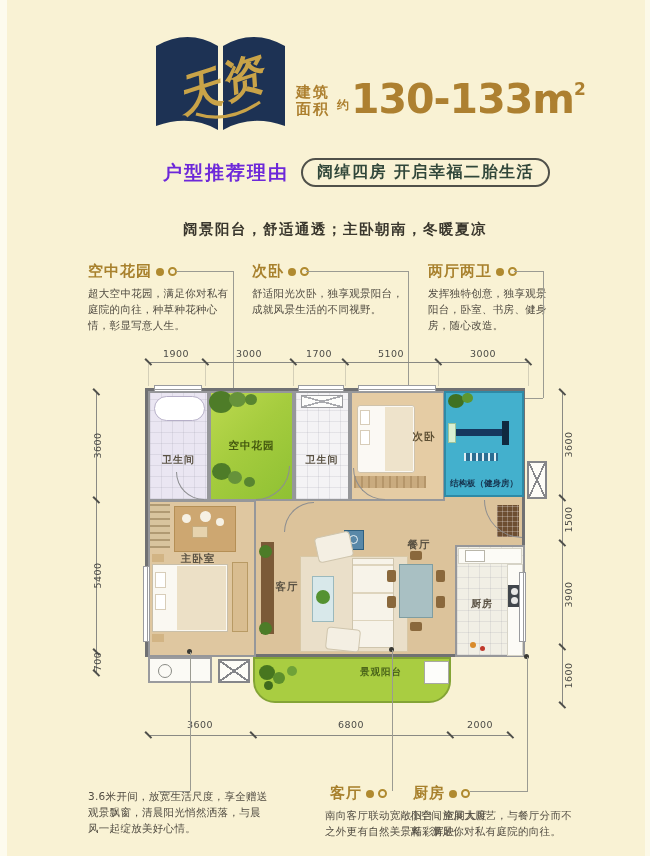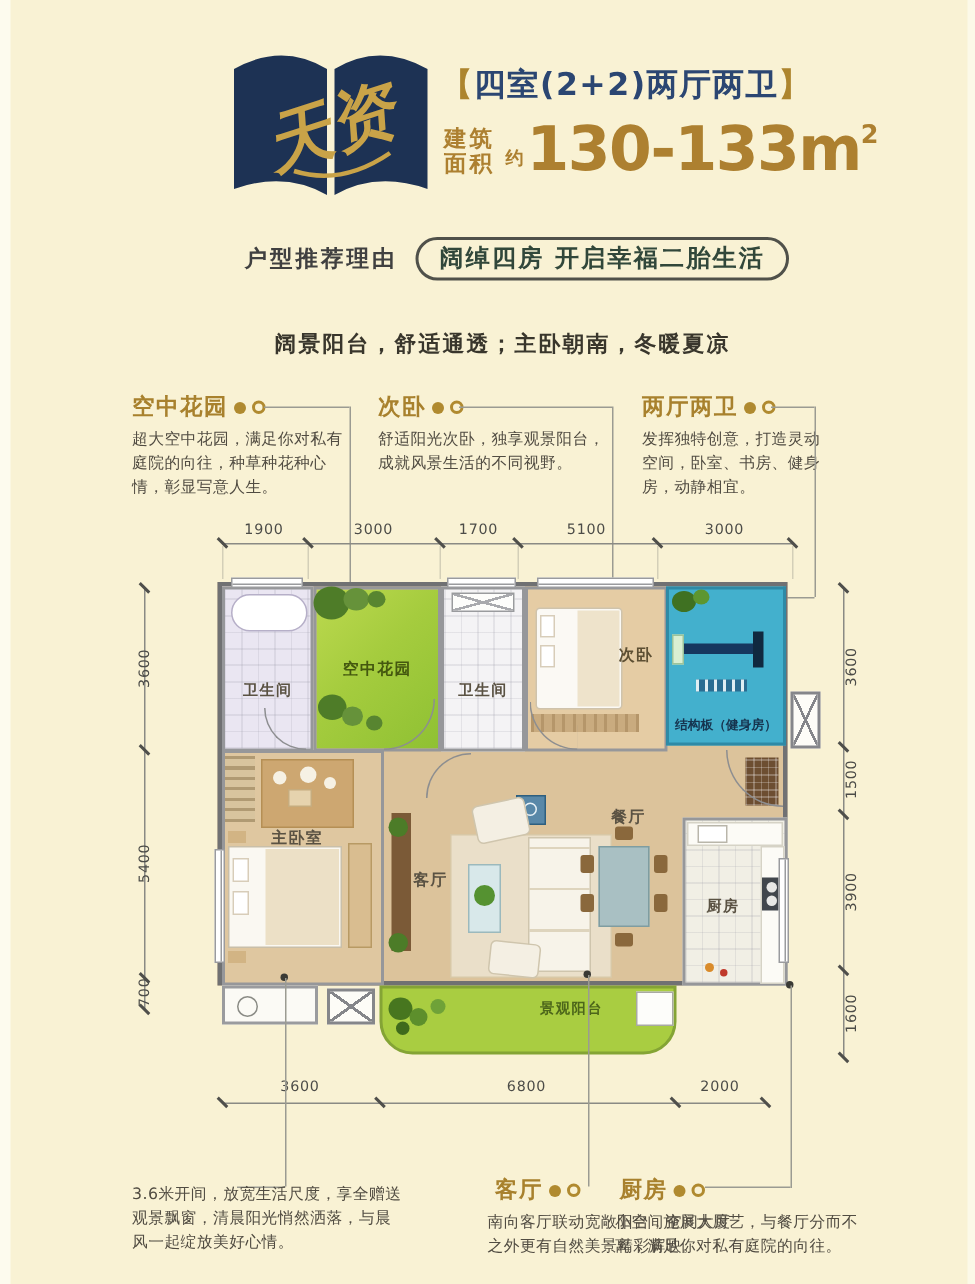--- a/index.html
+++ b/index.html
@@ -15,21 +15,21 @@
   .bracket{color:#ad852e;}
   .title-main{color:#2b4672;}
   .area-row{position:absolute;left:296px;top:80px;display:flex;align-items:flex-end;}
   .area-label{font-size:15px;font-weight:bold;color:#ad8030;line-height:1.18;letter-spacing:2px;}
   .area-approx{font-size:12px;font-weight:bold;color:#ad8030;margin:0 2px 5px 7px;}
   .area-value{font-size:41px;font-weight:bold;color:#ad8030;line-height:0.95;letter-spacing:-1px;}
   .area-sup{font-size:17px;font-weight:bold;color:#ad8030;vertical-align:18px;}
 
   
   .rec-row{position:absolute;left:163px;top:158px;display:flex;align-items:center;gap:12px;white-space:nowrap;}
-  .rec-label{font-size:15px;font-weight:bold;color:#404040;letter-spacing:2px;}
+  .rec-label{font-size:19px;font-weight:bold;color:#6d28d9;letter-spacing:2px;}
   .rec-pill{border:2px solid #50514a;border-radius:999px;padding:2px 14px;font-size:16px;font-weight:bold;color:#31473a;letter-spacing:1.5px;}
   .rec-line{position:absolute;left:95px;width:480px;text-align:center;font-size:14.5px;color:#39362c;letter-spacing:1.5px;font-weight:bold;}
 
   
   .co{position:absolute;}
   .co-head{display:flex;align-items:center;gap:4px;}
   .co-title{font-size:15px;font-weight:bold;color:#a8812d;letter-spacing:1px;white-space:nowrap;}
   .dot-solid{width:8px;height:8px;border-radius:50%;background:#b08a2f;flex:0 0 auto;}
   .dot-ring{width:9px;height:9px;border-radius:50%;border:2.2px solid #b08a2f;box-sizing:border-box;flex:0 0 auto;}
   .co-desc{font-size:10.5px;color:#514c42;line-height:1.5;margin-top:5px;letter-spacing:0.3px;}
@@ -62,23 +62,20 @@
 
 <div class="canvas">
 
   <svg class="abs" style="left:148px;top:30px;" width="145" height="108" viewBox="0 0 145 108">
     <path d="M8,16 Q40,-2 70,16 L70,100 Q42,84 8,96 Z" fill="#1d3254"></path>
     <path d="M137,16 Q105,-2 75,16 L75,100 Q103,84 137,96 Z" fill="#1d3254"></path>
     <text x="73" y="70" text-anchor="middle" transform="rotate(-18 73 58)" font-size="44" font-weight="bold" font-style="italic" fill="#c9a348">天资</text>
     <path d="M48,84 Q80,94 112,72" stroke="#c9a348" stroke-width="3" fill="none"></path>
   </svg>
 
-  <div class="title-row">
-    <span class="bracket">【</span><span class="title-main">四室(2+2)两厅两卫</span><span class="bracket">】</span>
-  </div>
 
   <div class="area-row">
     <div class="area-label">
       <div>建筑</div>
       <div>面积</div>
     </div>
     <div class="area-approx">约</div>
     <div class="area-value"><span>130-133m</span><span class="area-sup">2</span></div>
   </div>
 
@@ -103,21 +100,21 @@
       <span class="dot-ring"></span>
     </div>
     <div class="co-desc">舒适阳光次卧，独享观景阳台，成就风景生活的不同视野。</div>
   </div>
   <div class="co" style="left:428px;top:262px;width:124px;">
     <div class="co-head">
       <span class="co-title">两厅两卫</span>
       <span class="dot-solid"></span>
       <span class="dot-ring"></span>
     </div>
-    <div class="co-desc">发挥独特创意，打造灵动空间，卧室、书房、健身房，动静相宜。</div>
+    <div class="co-desc">发挥独特创意，独享观景阳台，卧室、书房、健身房，随心改造。</div>
   </div>
 
   <div class="conn" style="left:176px;top:271px;width:57px;height:1px;"></div>
   <div class="conn" style="left:233px;top:271px;width:1px;height:128px;"></div>
   <div class="conn-dot" style="left:230px;top:397px;"></div>
   <div class="conn" style="left:306px;top:271px;width:102px;height:1px;"></div>
   <div class="conn" style="left:408px;top:271px;width:1px;height:128px;"></div>
   <div class="conn-dot" style="left:405px;top:397px;"></div>
   <div class="conn" style="left:514px;top:271px;width:29px;height:1px;"></div>
   <div class="conn" style="left:543px;top:271px;width:1px;height:127px;"></div>

